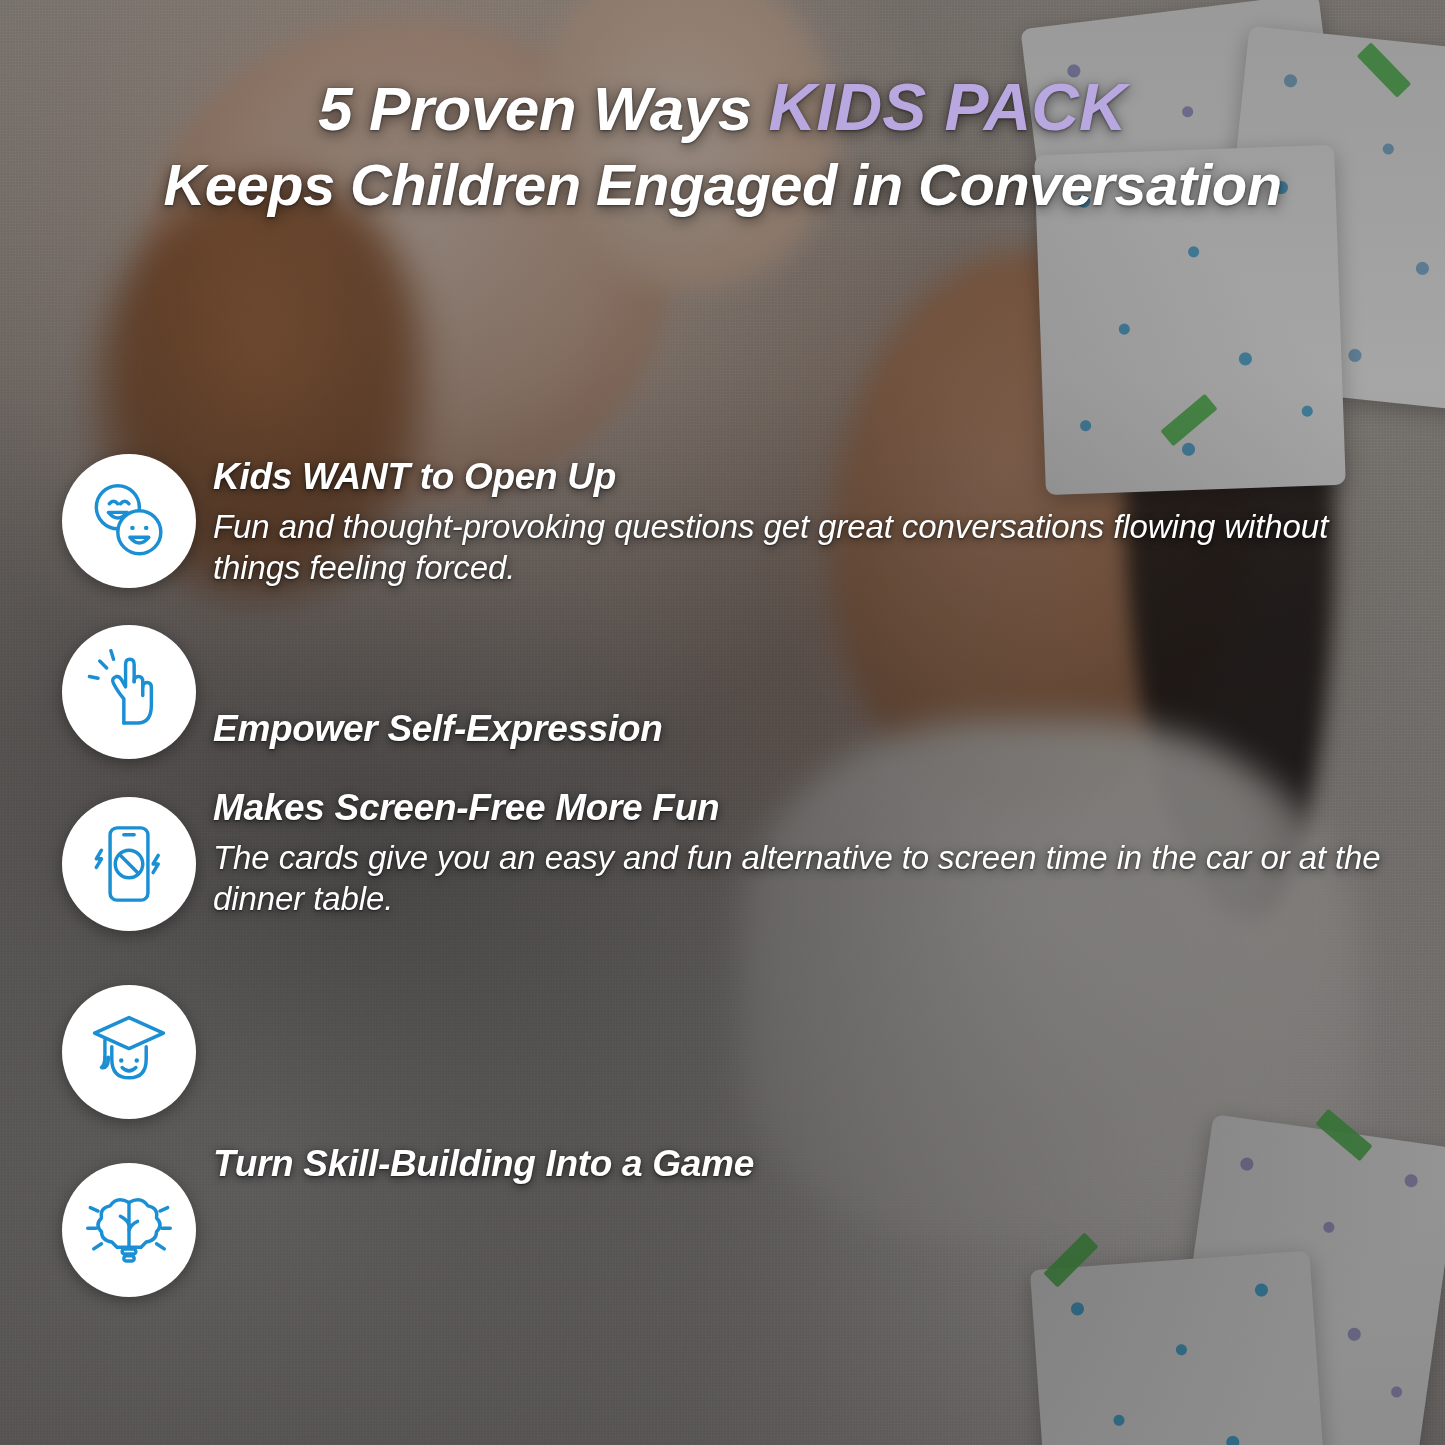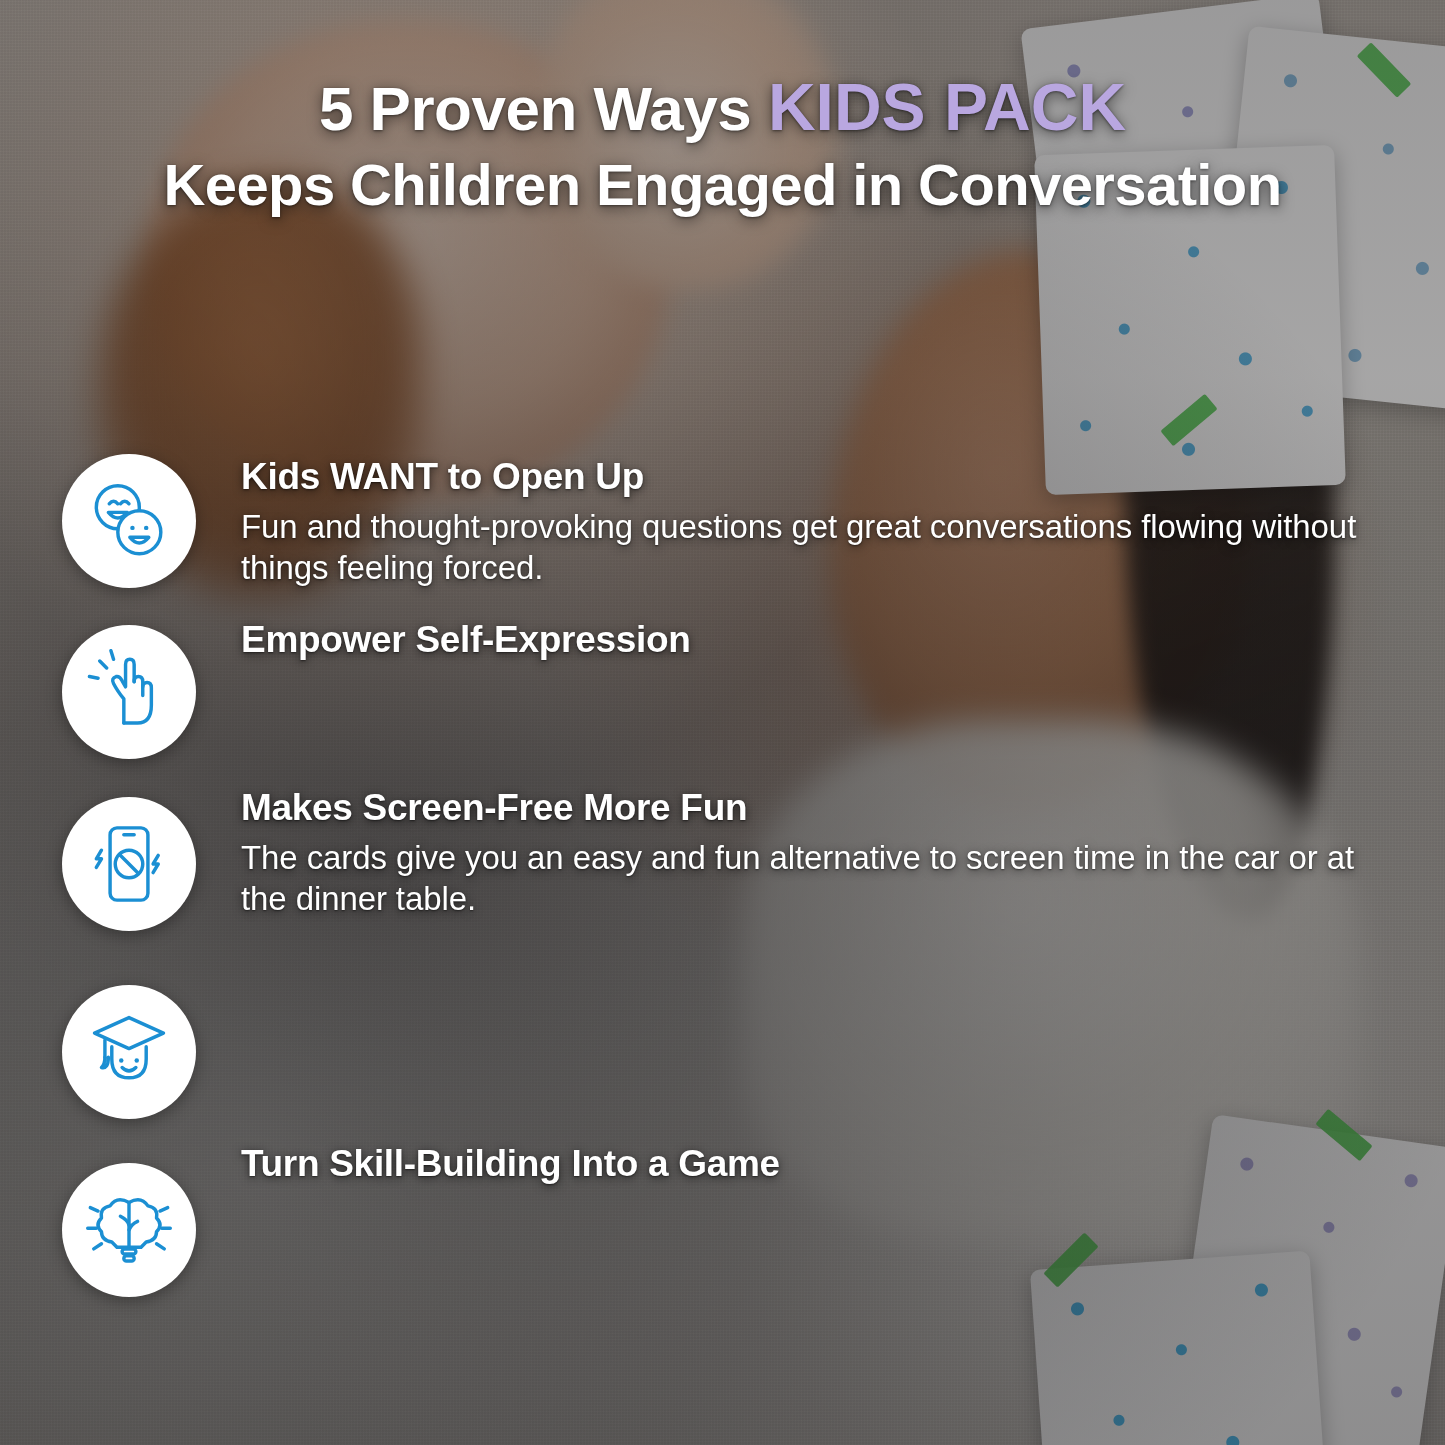--- a/index.html
+++ b/index.html
@@ -143,20 +143,21 @@
     inset: 0;
     background:
       linear-gradient(180deg, rgba(30,30,34,0.42) 0%, rgba(28,28,32,0.36) 26%, rgba(26,26,30,0.40) 55%, rgba(22,22,26,0.46) 100%),
       radial-gradient(ellipse at 26% 60%, rgba(20,20,24,0.45) 0%, rgba(20,20,24,0.12) 55%, rgba(0,0,0,0) 75%);
   }
 
   
   .content {
     position: absolute;
     inset: 0;
+    font-style: italic;
   }
 
   .headline {
     position: absolute;
     left: 0; right: 0;
     top: 72px;
     text-align: center;
     padding: 0 24px;
   }
   .headline-row1 {
@@ -206,21 +207,21 @@
     border-radius: 50%;
     background: #ffffff;
     box-shadow: 0 4px 16px rgba(0,0,0,0.35);
     display: flex;
     align-items: center;
     justify-content: center;
     margin-top: 6px;
   }
   .icon-wrap svg { display: block; }
   .feat-text {
-    margin-left: 45px;
+    margin-left: 17px;
     padding-top: 4px;
     flex: 1 1 auto;
     min-width: 0;
   }
   .feat-title {
     font-size: 37px;
     font-weight: 700;
     color: #ffffff;
     line-height: 1.16;
     letter-spacing: -0.3px;
@@ -231,21 +232,21 @@
     font-size: 33px;
     font-weight: 400;
     color: #ffffff;
     line-height: 1.24;
     letter-spacing: -0.1px;
     text-shadow: 0 2px 10px rgba(0,0,0,0.62), 0 1px 2px rgba(0,0,0,0.5);
   }
 
   
   .f0 { margin-bottom: 26px; }
-  .f1 { margin-bottom: 24px; }
+  .f1 { margin-bottom: 24px; align-items: flex-end; }
   .f2 { margin-bottom: 24px; justify-content: center; }
   .f3 { margin-bottom: 20px; }
   .f4 { margin-bottom: 0; }
 
   .f0 .icon-wrap { margin-top: 2px; }
   .f1 .icon-wrap { margin-top: 10px; }
   .f2 .icon-wrap { margin-top: 14px; }
   .f3 .icon-wrap { margin-top: 30px; }
   .f4 .icon-wrap { margin-top: 24px; }
 </style>

